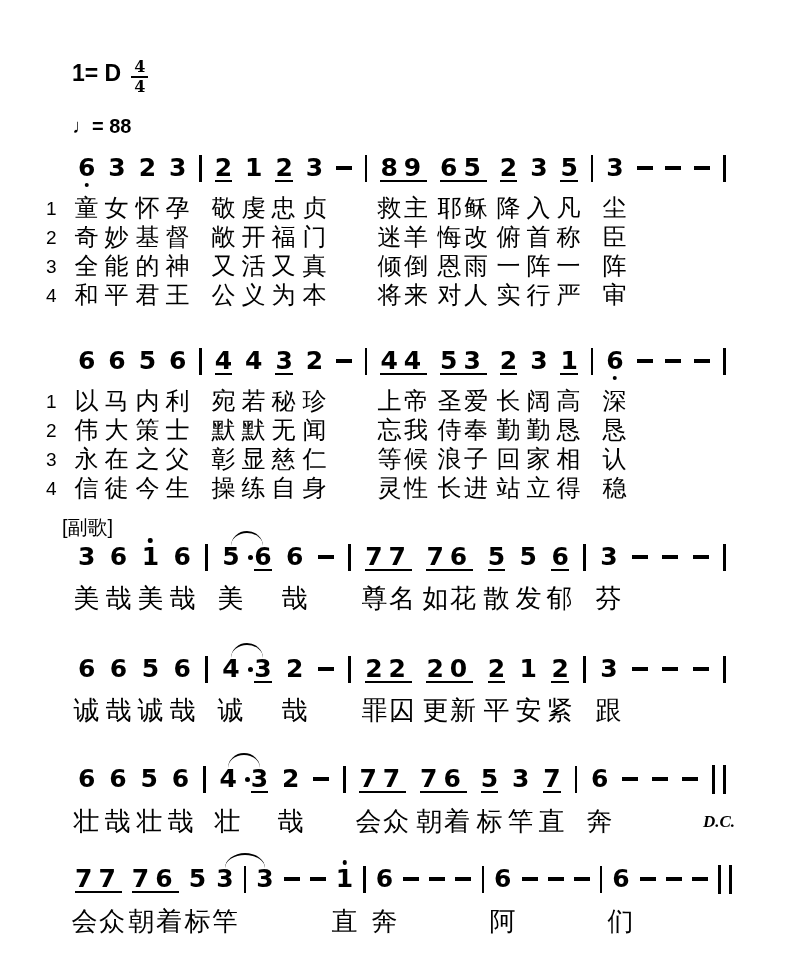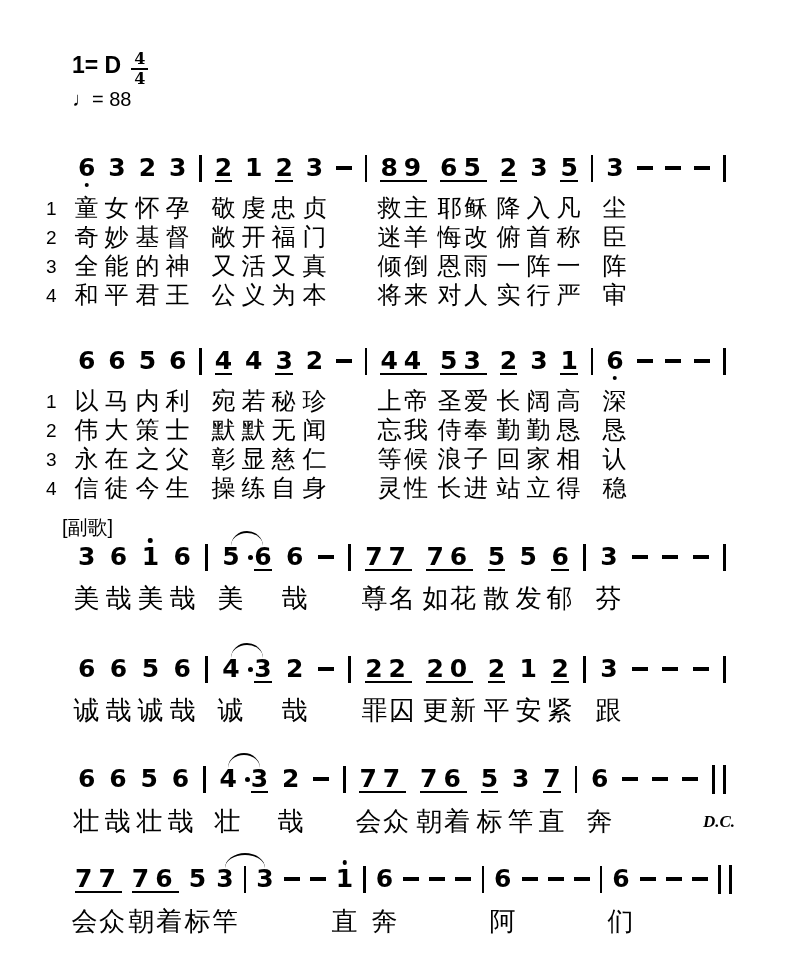--- a/index.html
+++ b/index.html
@@ -1,26 +1,26 @@
 <!DOCTYPE html>
 <html><head>
 <meta charset="utf-8">
 <style>
   html,body{margin:0;padding:0;background:#fff}
   .sheet{position:relative;width:800px;height:953px;background:#ffffff;color:#000;
          font-family:"Liberation Sans",sans-serif;overflow:hidden}
   .title{position:absolute;top:20px;left:0;width:100%;text-align:center;
          font-size:38px;font-weight:bold;letter-spacing:2px}
-  .keyblock{position:absolute;left:72px;top:54px}
+  .keyblock{position:absolute;left:72px;top:62px}
   .keyline{display:flex;align-items:flex-start;font-weight:bold;font-size:23px;line-height:1}
   .ts{display:inline-flex;flex-direction:column;align-items:center;margin-left:10px;margin-top:-3px;
       font-family:"DejaVu Serif",serif;font-weight:bold;font-size:16px;line-height:1}
   .ts .tsn{border-bottom:2px solid #000;padding:0 3px 1px}
   .ts .tsd{padding-top:1px}
-  .tempo{font-weight:normal;font-size:20px;margin-top:2px;line-height:1}
+  .tempo{font-weight:bold;font-size:20px;margin-top:21px;line-height:1}
   .credits{position:absolute;right:64px;top:50px;font-family:"Liberation Serif",serif;
            font-size:21px;line-height:1.35;letter-spacing:3px;text-align:left}
   .section-label{position:absolute;left:62px;top:514px;font-size:20px}
   .system{position:absolute;left:0;width:800px}
   .notes-row{position:relative;display:flex;justify-content:space-between;align-items:flex-start;
              margin-left:78px;width:648px}
   .sys6 .notes-row{margin-left:75px;width:657px}
   .tok{position:relative;font-family:"DejaVu Sans",sans-serif;font-weight:bold;
        font-size:25px;height:21px;line-height:21px}
   .tok.u{border-bottom:2.5px solid #000;padding-bottom:2px}

